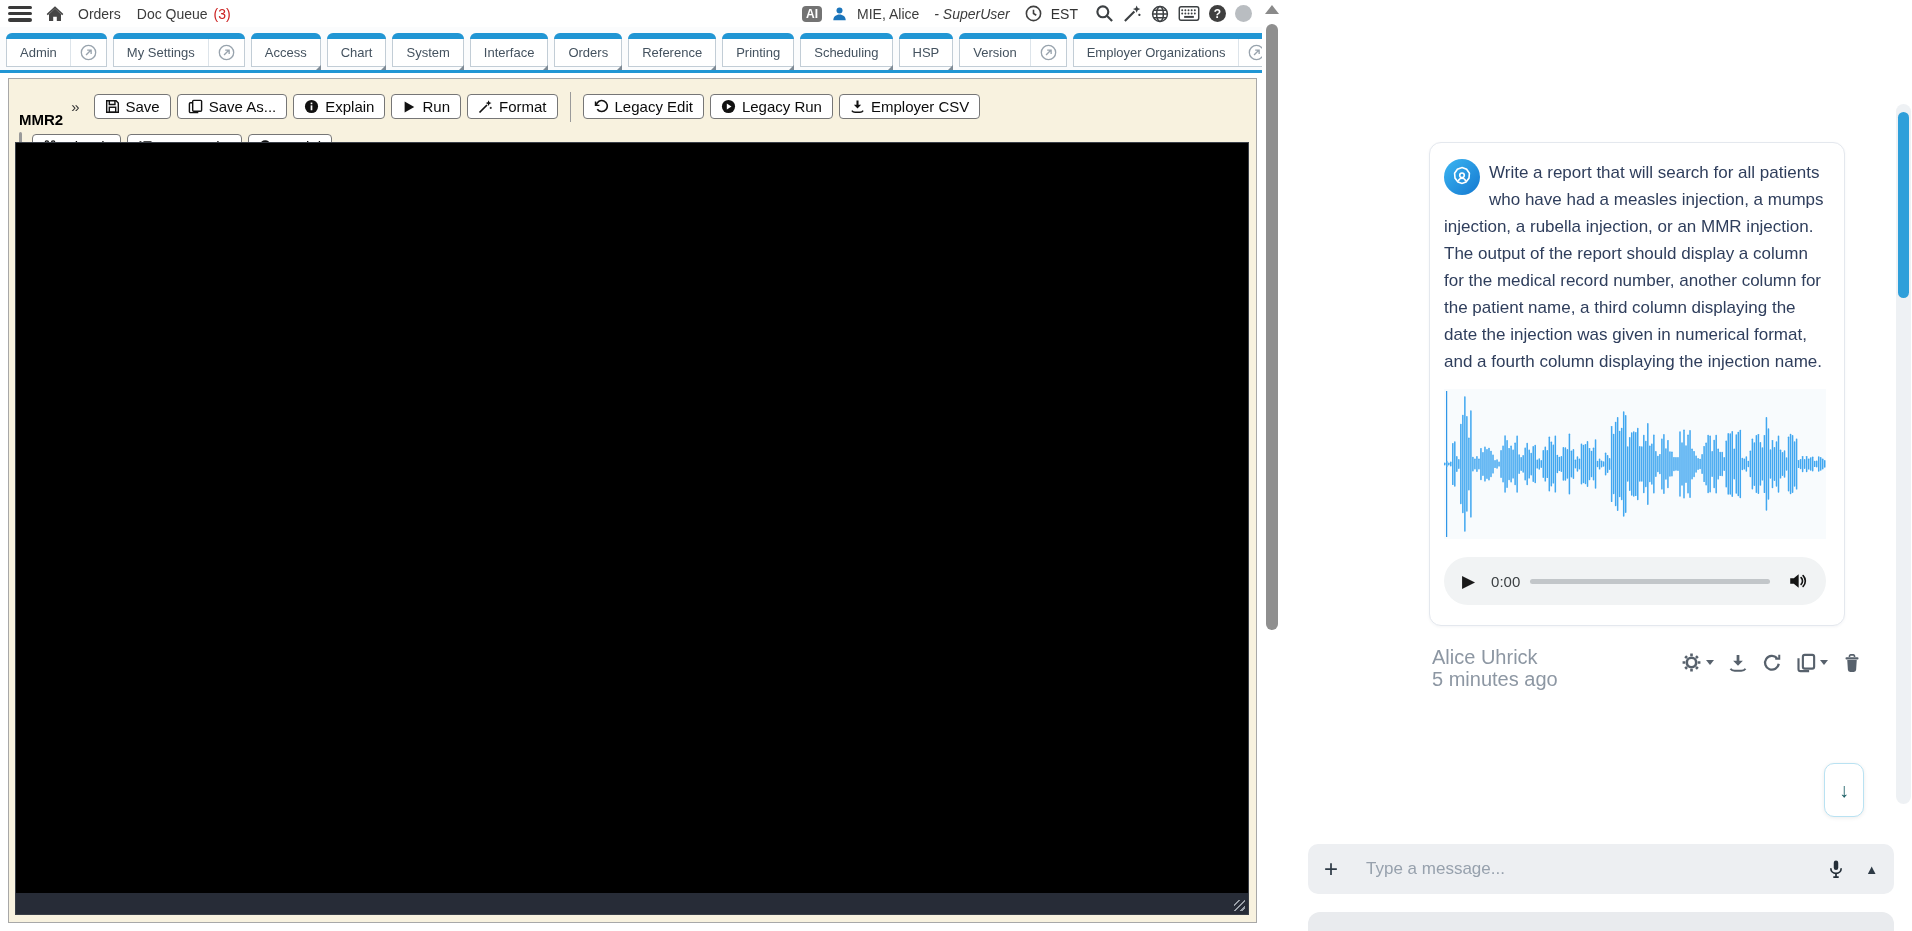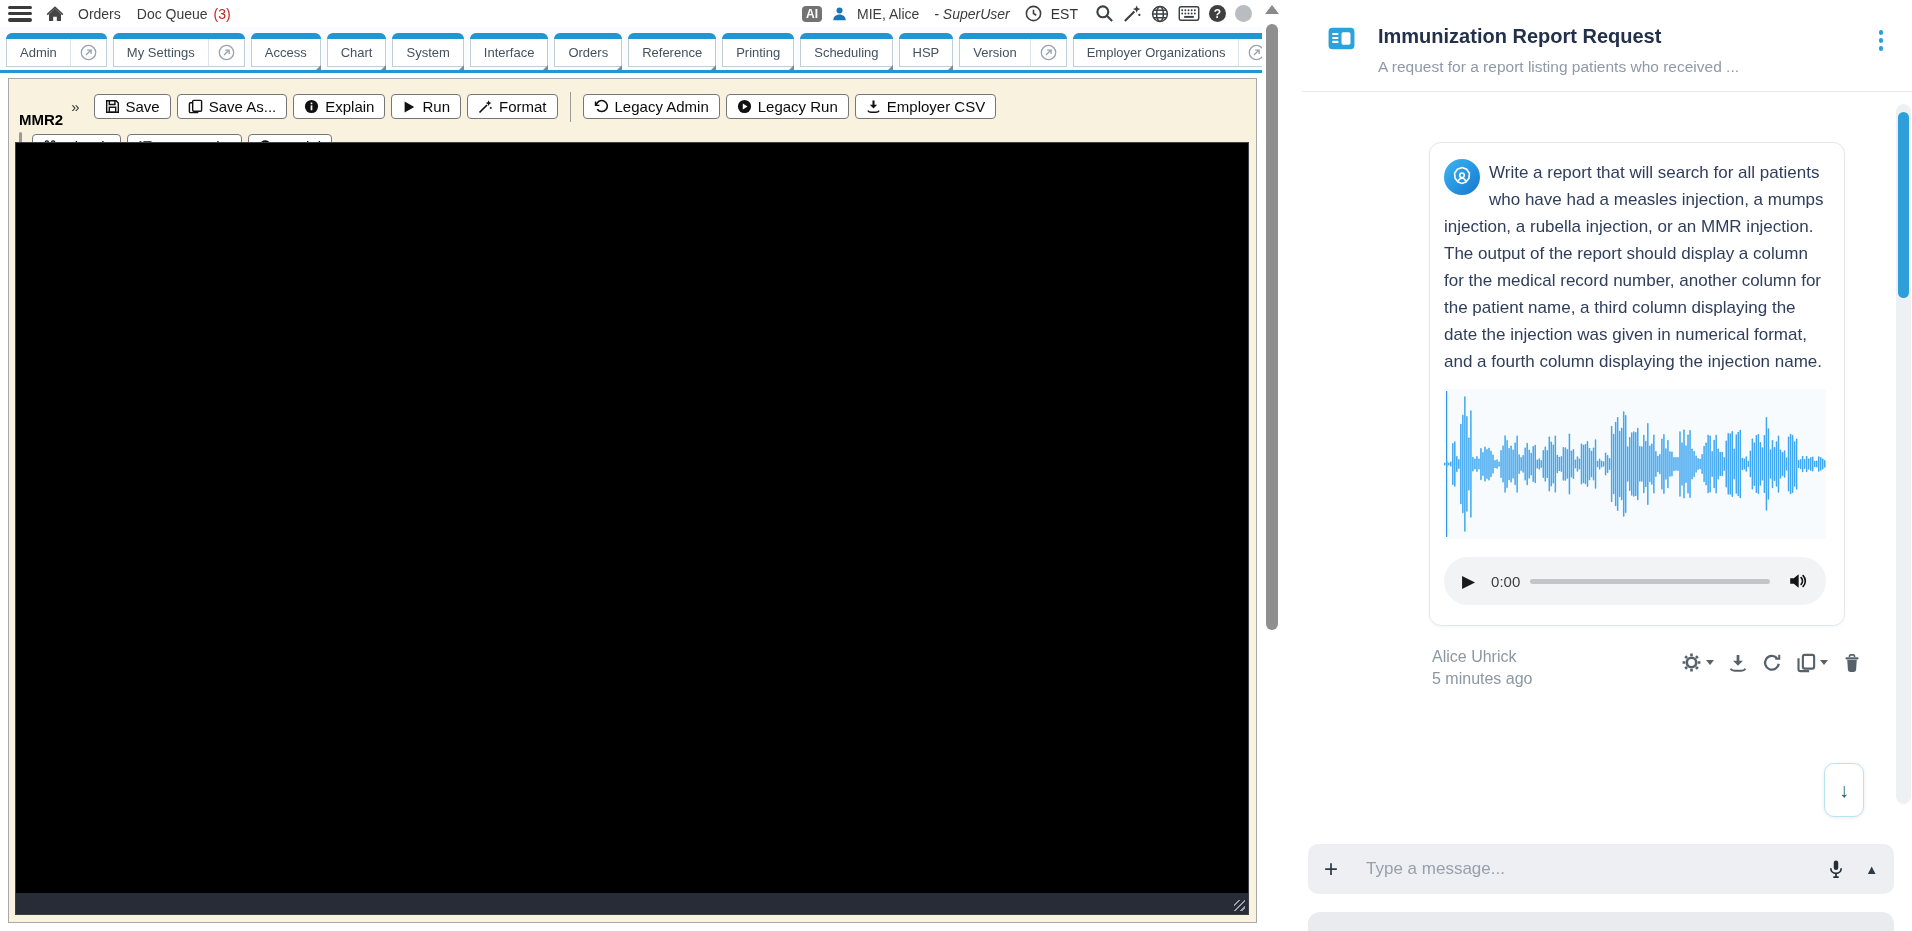--- a/index.html
+++ b/index.html
@@ -78,21 +78,21 @@
           margin:0 9px 4px 0;display:flex;align-items:center;justify-content:center;}
   .msg-text{font-size:17px;line-height:27px;color:#2f3e5c;}
   .waveform{margin-top:14px;height:150px;background:#f8fbfd;overflow:hidden;cursor:pointer;}
   .player{margin-top:18px;height:48px;border-radius:24px;background:#f1f3f4;display:flex;align-items:center;padding:0 18px;}
   .play-glyph{font-size:17px;color:#1a1a1a;cursor:pointer;margin-right:16px;}
   .audio-time{font-size:15px;color:#3c4043;margin-right:10px;}
   .audio-track{flex:1;height:5px;border-radius:3px;background:#c2c6c9;cursor:pointer;}
   .vol{margin-left:18px;color:#141414;cursor:pointer;}
 
   .msg-meta{display:flex;margin:20px 50px 0 150px;align-items:flex-start;}
-  .meta-who{font-size:16px;color:#8d97a3;line-height:22px;}
+  .meta-who{font-size:20px;color:#8d97a3;line-height:22px;}
   .meta-actions{margin-left:auto;display:flex;align-items:center;gap:14px;color:#57616c;padding-top:6px;}
   .act{display:flex;align-items:center;gap:4px;cursor:pointer;color:#57616c;}
   .caret-down{width:0;height:0;border-left:4.5px solid transparent;border-right:4.5px solid transparent;border-top:5px solid #57616c;}
 
   .scrolldown-btn{position:absolute;left:542px;top:763px;width:38px;height:52px;background:#fff;border:1.5px solid #b9e2f2;
       border-radius:10px;display:flex;align-items:center;justify-content:center;font-size:20px;color:#1c5f66;
       box-shadow:0 1px 4px rgba(0,0,0,.08);cursor:pointer;}
 
   .chat-scrollbar{position:absolute;right:1px;top:104px;width:15px;height:700px;background:#eef1f4;border-radius:8px;}
   .chat-scroll-thumb{position:absolute;left:2px;top:8px;width:11px;height:186px;background:#2f9fda;border-radius:6px;cursor:grab;}
@@ -321,21 +321,21 @@
             <span>Format</span>
           </button>
           <span class="tb-sep"></span>
           <button class="btn">
             <span class="ic">
               <svg width="15" height="15" viewBox="0 0 16 16" fill="none" stroke="currentColor" stroke-width="1.7">
                 <path d="M2.4 6.7A5.9 5.9 0 1 1 3.5 11"></path>
                 <path d="M1.6 2.6v4.2h4.2" stroke-width="1.5"></path>
               </svg>
             </span>
-            <span>Legacy Admin</span>
+            <span>Legacy Edit</span>
           </button>
           <button class="btn">
             <span class="ic">
               <svg width="15" height="15" viewBox="0 0 16 16">
                 <circle cx="8" cy="8" r="7" fill="currentColor"></circle>
                 <path d="M6.2 4.8l5 3.2-5 3.2z" fill="#fff"></path>
               </svg>
             </span>
             <span>Legacy Run</span>
           </button>
@@ -387,36 +387,20 @@
     </div>
   </div>
 
   <div class="vscroll">
     <div class="vscroll-arrow"></div>
     <div class="vscroll-thumb"></div>
   </div>
 
   <div class="panel">
 
-    <div class="panel-header">
-      <span class="ph-icon">
-        <svg width="27" height="23" viewBox="0 0 24 20">
-            <rect x="0.5" y="0.5" width="23" height="19" rx="3.5" fill="#2ba2db"></rect>
-            <rect x="12" y="4.5" width="8" height="11" rx="1.5" fill="#fff"></rect>
-            <path d="M4.5 6h4M4.5 9.5h4M4.5 13h4" stroke="#fff" stroke-width="1.8" stroke-linecap="round"></path>
-          </svg>
-      </span>
-      <div class="ph-title">Immunization Report Request</div>
-      <div class="ph-sub">A request for a report listing patients who received ...</div>
-      <div class="ph-dots">
-          <i></i>
-          <i></i>
-          <i></i>
-        </div>
-    </div>
 
     <div class="chat">
       <div class="msg-card">
         <span class="avatar">
           <svg width="24" height="24" viewBox="0 0 24 24" fill="none" stroke="#fff" stroke-width="1.6">
               <path d="M12 2.6l4.6 1.6 2.8 4-.4 4.9-3 3.9-4 1.4-4-1.4-3-3.9-.4-4.9 2.8-4z"></path>
               <circle cx="12" cy="10.3" r="2.3"></circle>
               <path d="M8.2 16.2c.6-2 2-3 3.8-3s3.2 1 3.8 3"></path>
             </svg>
         </span>

